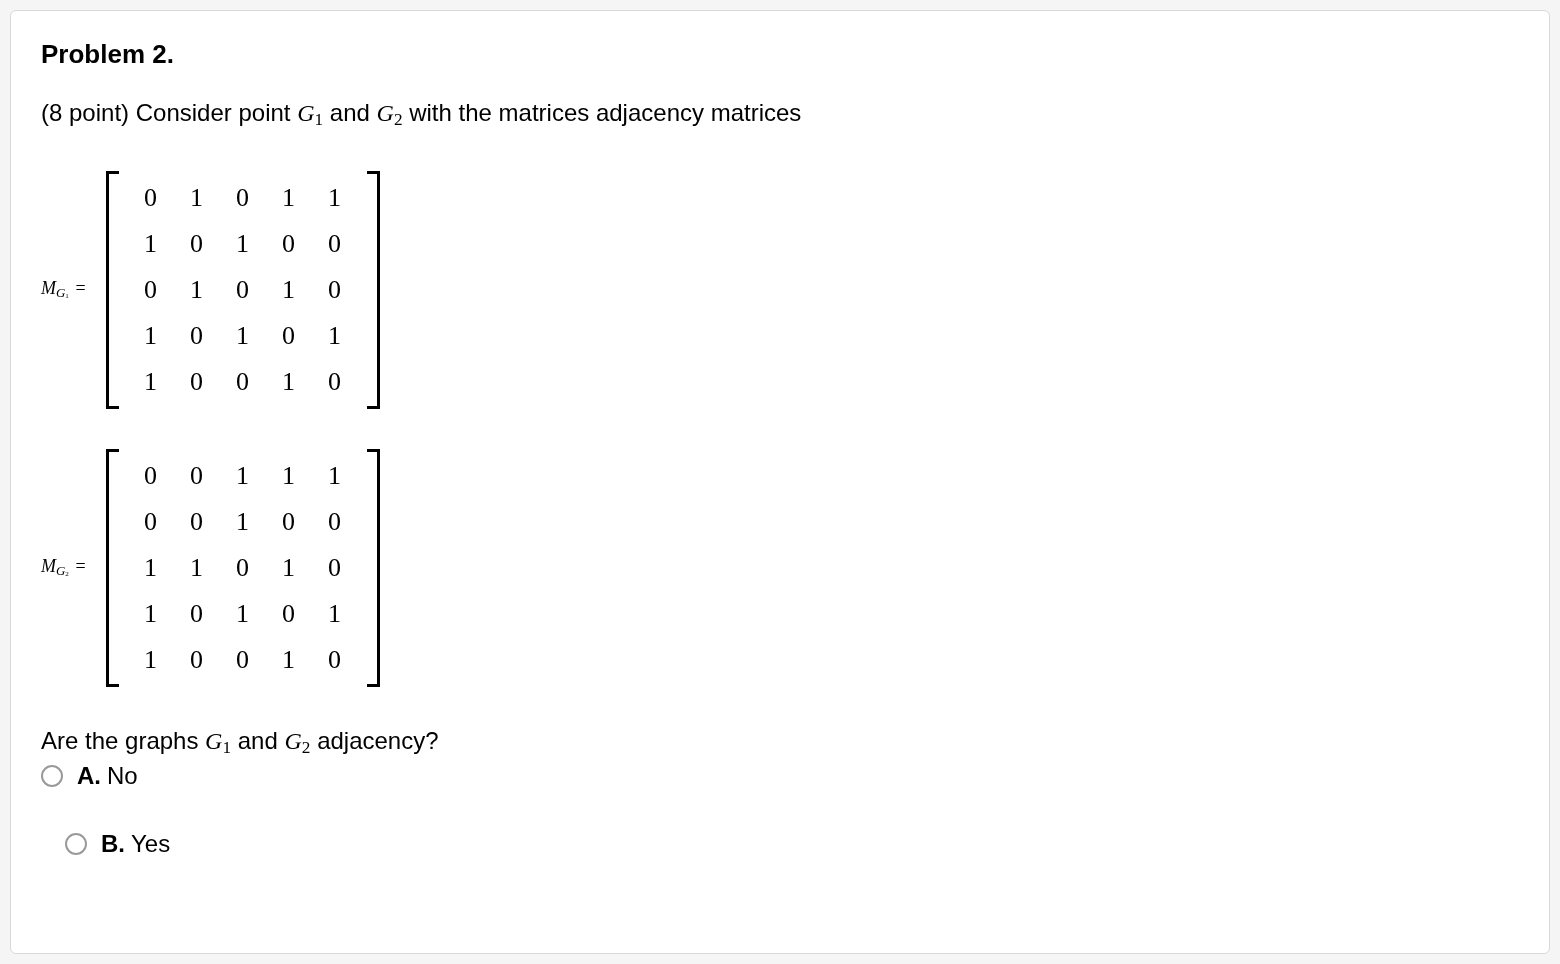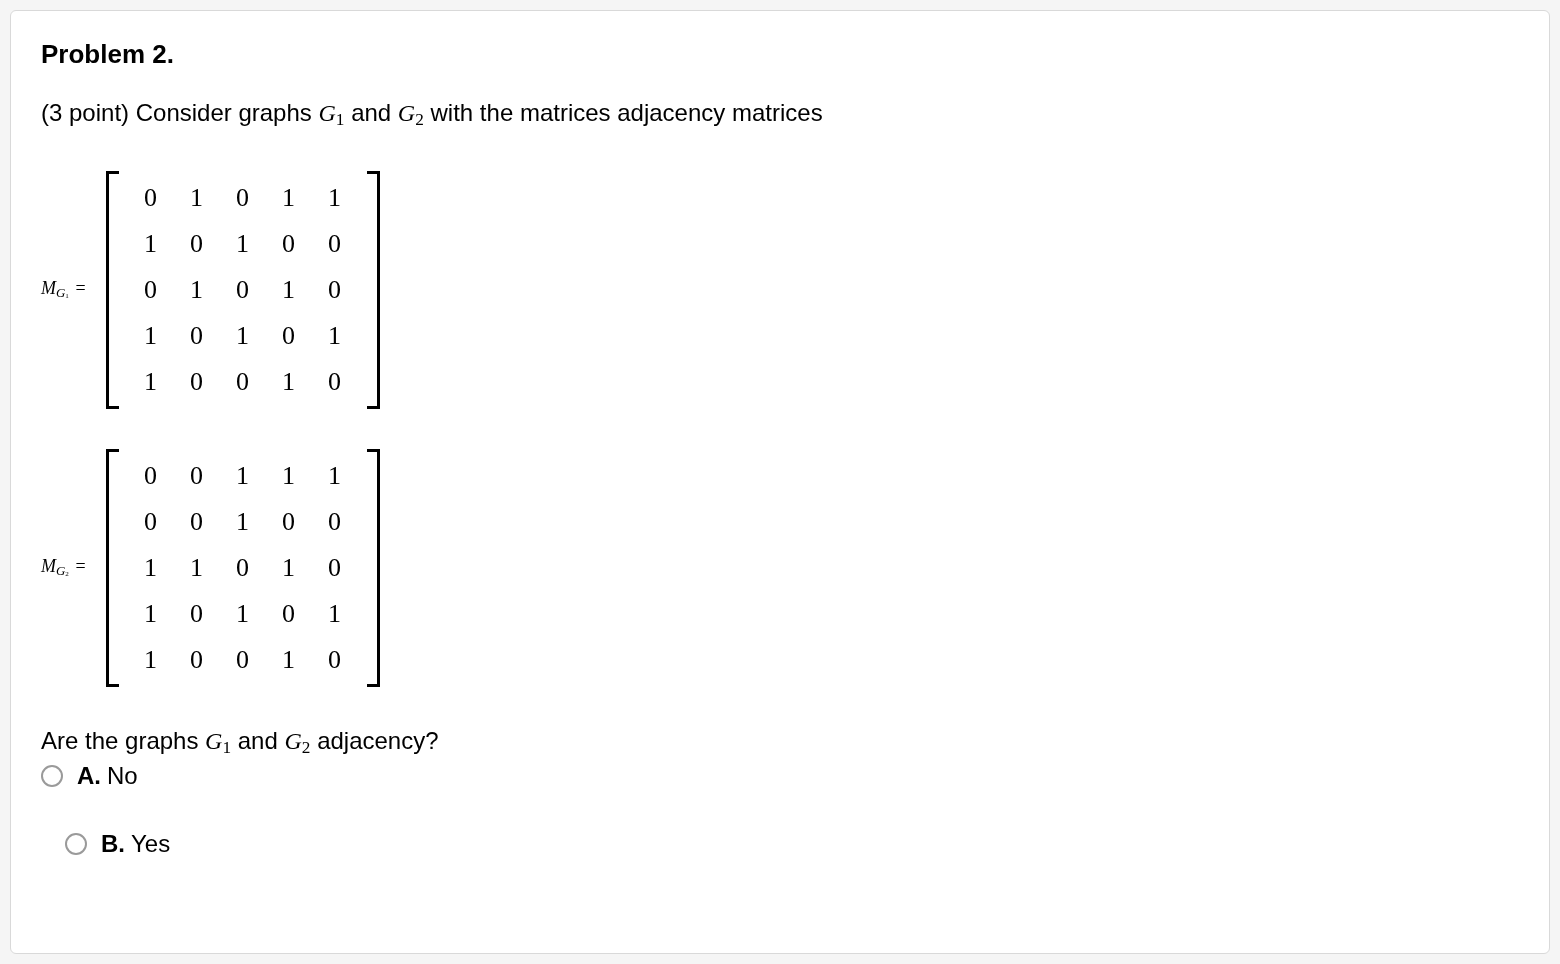--- a/index.html
+++ b/index.html
@@ -122,21 +122,21 @@
 </style>
 </head>
 <body>
 
 <div class="page">
   <div class="card">
 
     <div class="problem-title">Problem 2.</div>
 
     <div class="intro-line">
-      <span>(3 point) </span><span>Consider graphs </span><span class="mi"><span>G</span><span class="sub">1</span></span><span> and </span><span class="mi"><span>G</span><span class="sub">2</span></span><span> with the matrices adjacency matrices</span>
+      <span>(8 point) </span><span>Consider point </span><span class="mi"><span>G</span><span class="sub">1</span></span><span> and </span><span class="mi"><span>G</span><span class="sub">2</span></span><span> with the matrices adjacency matrices</span>
     </div>
 
     <div class="matrices-block">
 
       <div class="matrix-eq">
         <div class="lhs">
           <span class="mi">M</span><span class="sub"><span class="mi">G</span><span class="subsub">1</span></span>
           <span class="eqsign">=</span>
         </div>
         <div class="bracket-wrap">

